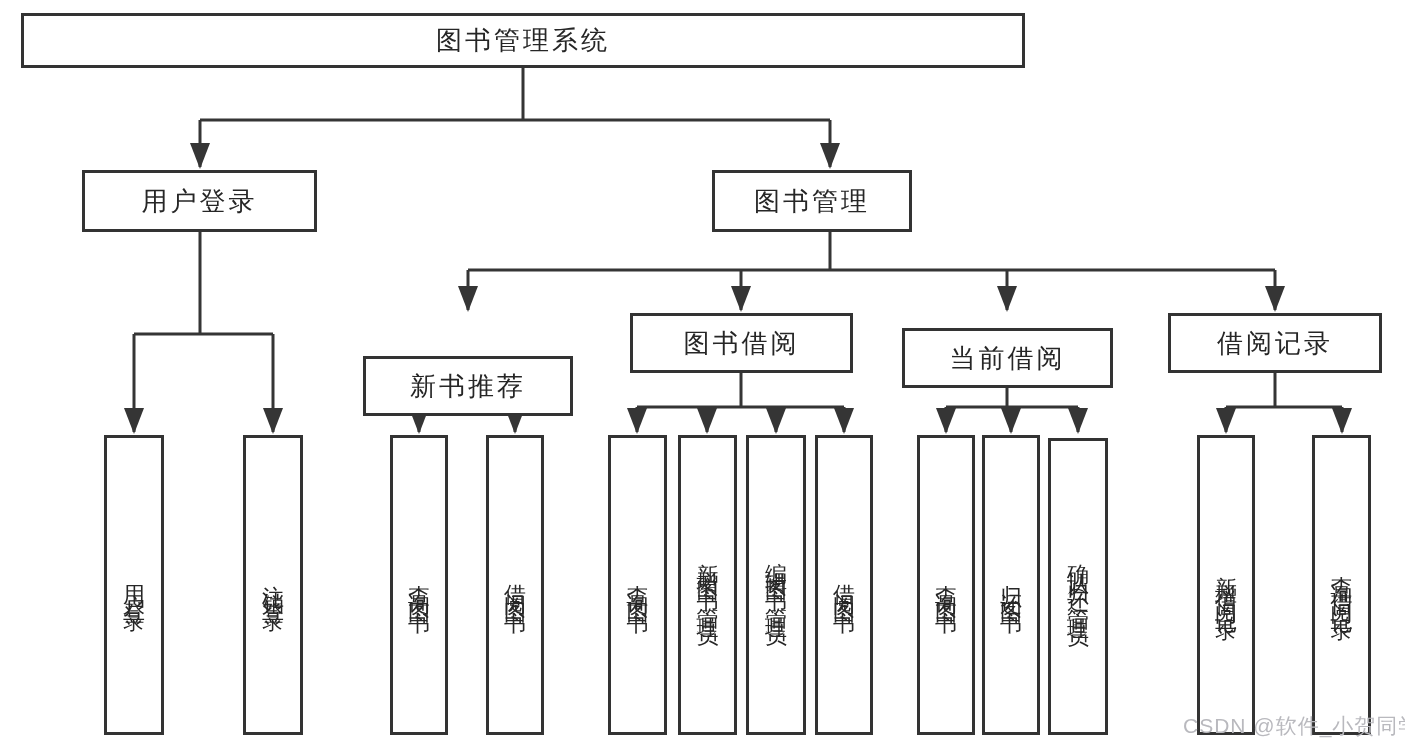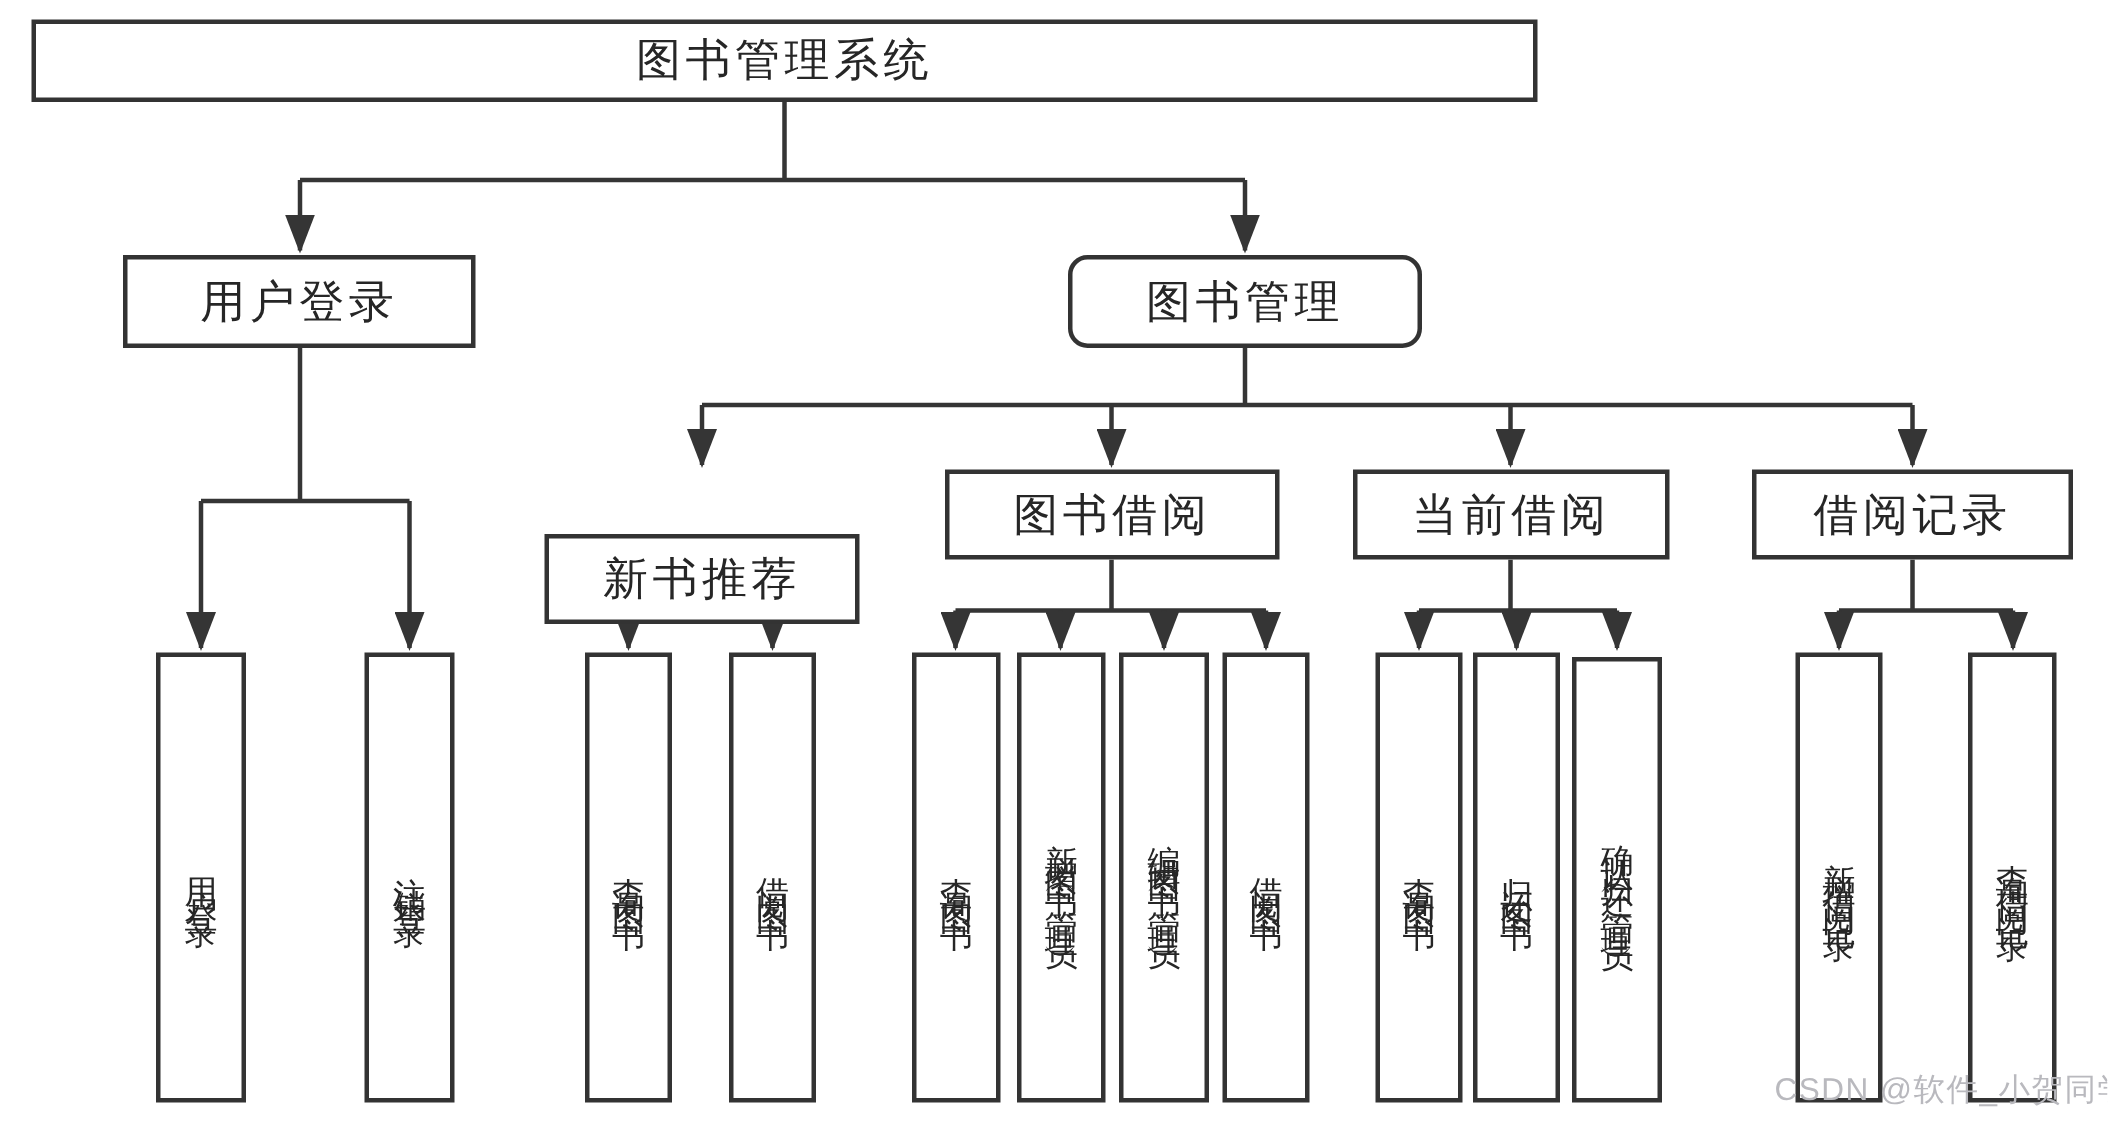--- a/index.html
+++ b/index.html
@@ -36,21 +36,21 @@
     box-sizing: border-box;
     border: 3px solid #333333;
     background: #ffffff;
     display: flex;
     align-items: center;
     justify-content: center;
     color: #262626;
     z-index: 2;
   }
   .node.h .label {
-    font-size: 30px;
+    font-size: 26px;
     letter-spacing: 3px;
     white-space: nowrap;
   }
   .node.v .label {
     writing-mode: vertical-rl;
     text-orientation: upright;
     font-size: 22px;
     letter-spacing: 9px;
     line-height: 1;
   }
@@ -107,31 +107,31 @@
     <line class="arrow" x1="1342" y1="407" x2="1342" y2="432"></line>
   </svg>
 
   <div class="node h" style="left:21px; top:13px; width:1004px; height:55px;">
     <span class="label">图书管理系统</span>
   </div>
 
   <div class="node h" style="left:82px; top:170px; width:235px; height:62px;">
     <span class="label">用户登录</span>
   </div>
-  <div class="node h" style="left:712px; top:170px; width:236px; height:62px;border-radius:13px;">
+  <div class="node h" style="left:712px; top:170px; width:200px; height:62px;">
     <span class="label">图书管理</span>
   </div>
 
   <div class="node h" style="left:363px; top:313px; width:210px; height:60px;margin-top:43px;">
     <span class="label">新书推荐</span>
   </div>
   <div class="node h" style="left:630px; top:313px; width:223px; height:60px;">
     <span class="label">图书借阅</span>
   </div>
-  <div class="node h" style="left:902px; top:313px; width:211px; height:60px;">
+  <div class="node h" style="left:902px; top:328px; width:211px; height:60px;">
     <span class="label">当前借阅</span>
   </div>
   <div class="node h" style="left:1168px; top:313px; width:214px; height:60px;">
     <span class="label">借阅记录</span>
   </div>
 
   <div class="node v" style="left:104px; top:435px; width:60px; height:300px;">
     <span class="label">用户登录</span>
   </div>
   <div class="node v" style="left:243px; top:435px; width:60px; height:300px;">

